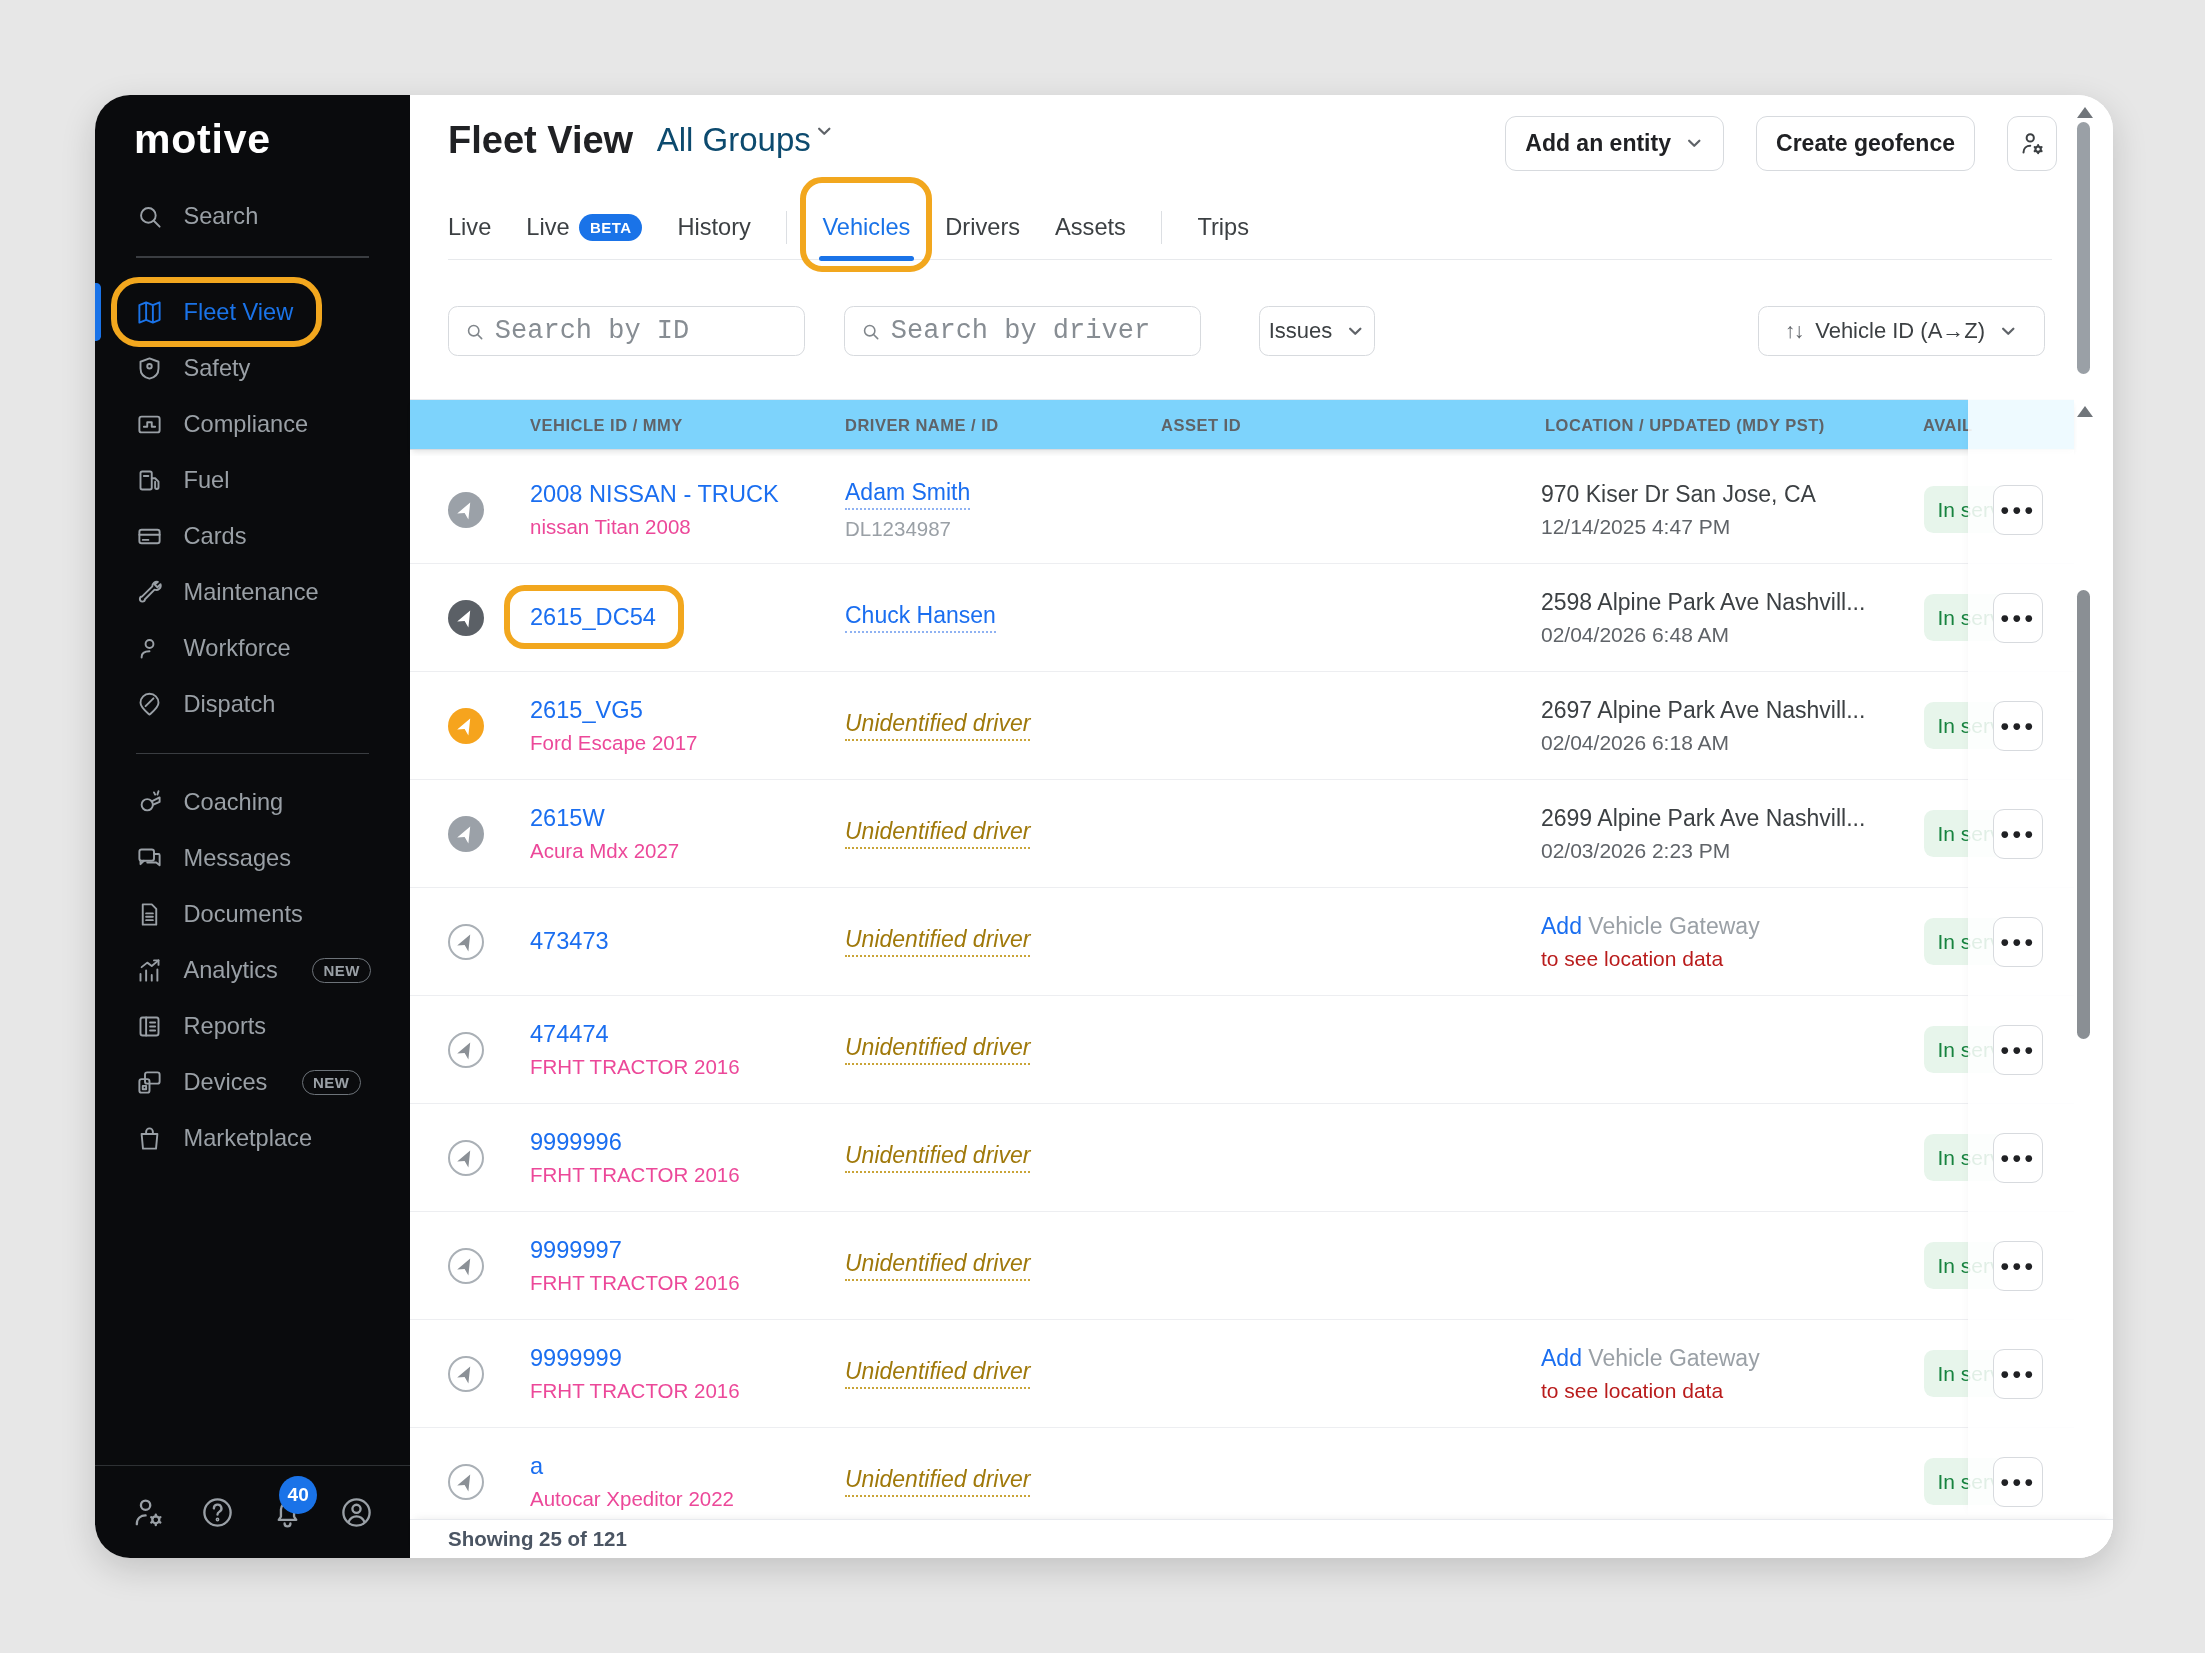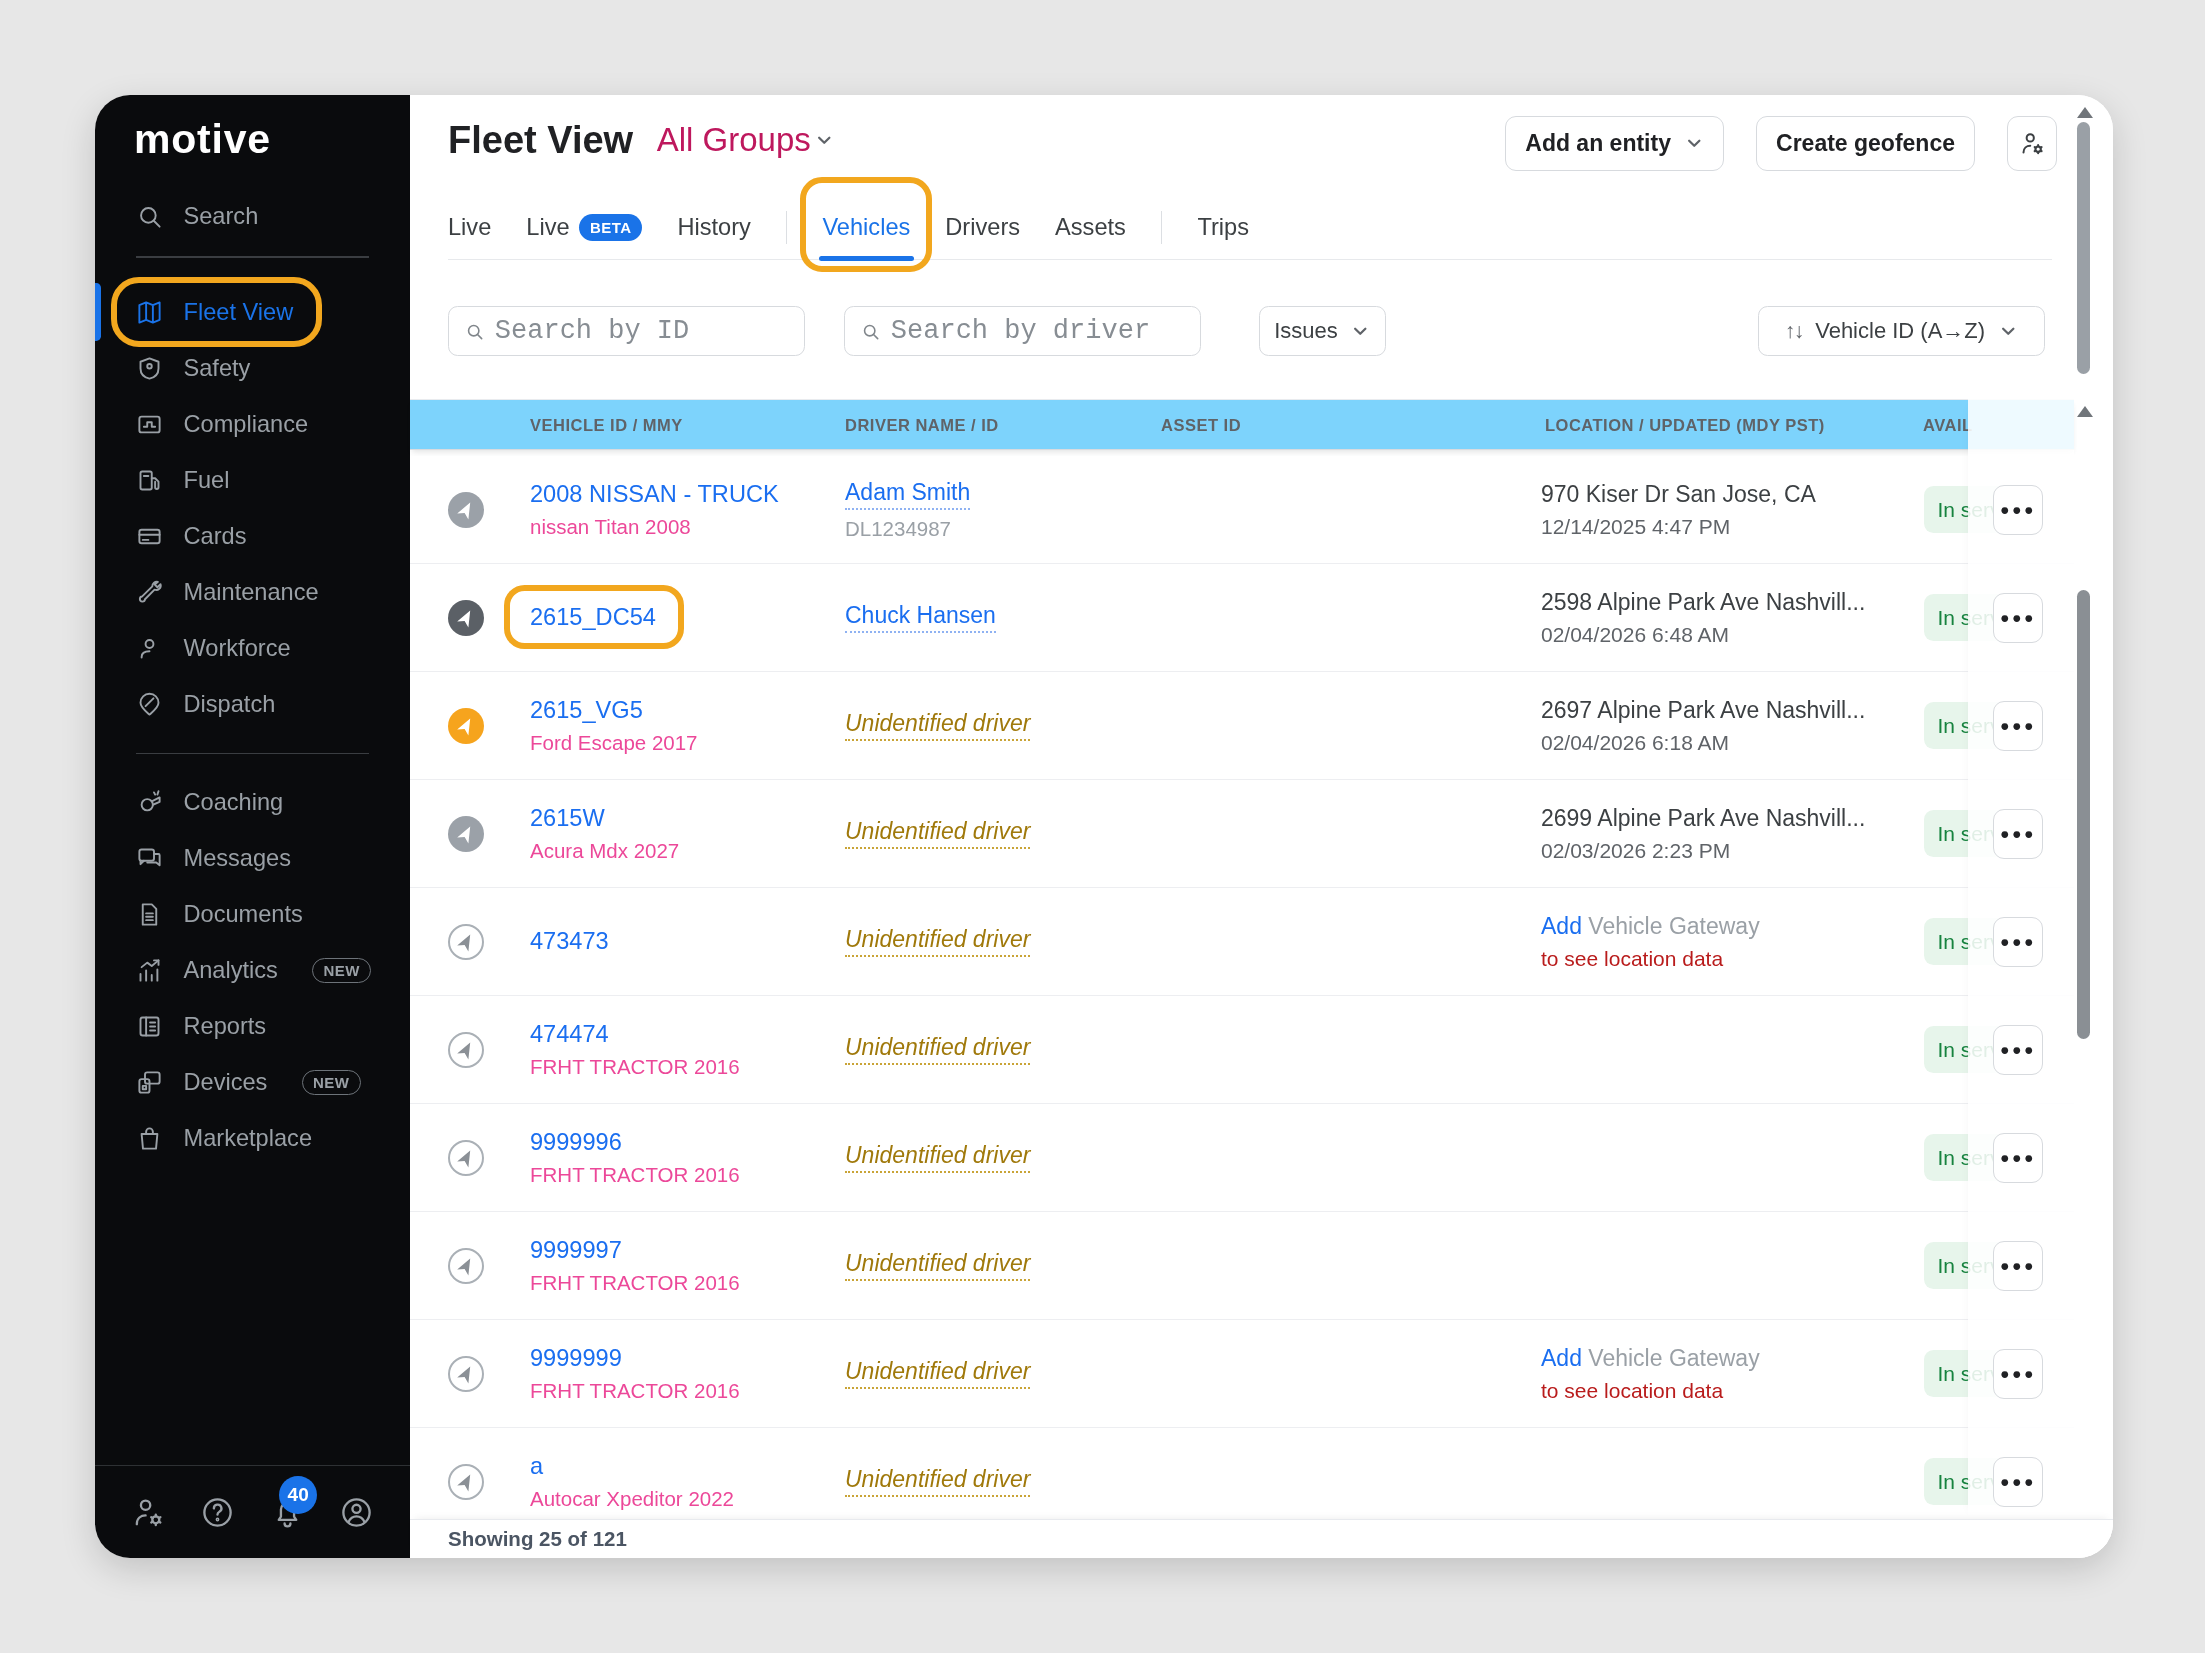--- a/index.html
+++ b/index.html
@@ -30,21 +30,21 @@
                  display:flex; align-items:center; justify-content:space-between; padding:0 36px; }
   .side-bottom .bicon { position:relative; width:35px; height:35px; color:#9aa0a6; cursor:pointer; }
   .side-bottom svg { width:35px; height:35px; stroke:currentColor; fill:none; stroke-width:1.6; stroke-linecap:round; stroke-linejoin:round; }
   .notif-badge { position:absolute; top:-19px; left:9.5px; min-width:38px; height:38px; background:#1a73e8; color:#fff;
                  border-radius:787px; display:flex; align-items:center; justify-content:center; font-size:19px; font-weight:700; }
 
   
   .main { position:relative; flex:1; background:#ffffff; }
   .page-header { position:absolute; top:23.6px; left:38px; display:flex; align-items:center; gap:23.6px; }
   .page-title { font-size:38px; font-weight:700; color:#202124; }
-  .group-selector { display:flex; align-items:center; gap:3px; color:#be185d; font-size:33px; cursor:pointer; }
+  .group-selector { display:flex; gap:3px; color:#0c4a6e; font-size:33px; cursor:pointer; }
   .chev { width:20.5px; height:20.5px; stroke:#5f6368; fill:none; stroke-width:2.6; stroke-linecap:round; stroke-linejoin:round; }
   .header-actions { position:absolute; top:21px; right:56px; display:flex; gap:32px; }
   .btn { height:55px; border:1.6px solid #d7dade; border-radius:11px; background:#fff; display:flex; align-items:center;
          gap:12.6px; padding:0 19px; font-size:23px; font-weight:600; color:#202124; cursor:pointer; font-family:inherit; }
   .icon-btn { width:50px; justify-content:center; padding:0; }
   .icon-btn svg { width:27px; height:27px; stroke:#3c4043; fill:none; stroke-width:1.8; stroke-linecap:round; stroke-linejoin:round; }
 
   .tabs-row { position:absolute; top:101px; left:38px; right:61px; height:64px; border-bottom:1.6px solid #e7e9ec;
               display:flex; align-items:stretch; gap:35px;text-align:right; }
   .tab { display:flex; align-items:center; gap:9.5px; font-size:23.6px; color:#3c4043; cursor:pointer; position:relative; }
@@ -57,21 +57,21 @@
   .filters { position:absolute; top:211px; left:0; right:0; height:50px; }
   .input-box { position:absolute; height:50px; border:1.6px solid #d7dade; border-radius:9.5px; background:#fff;
                display:flex; align-items:center; gap:11px; padding:0 15.8px; }
   .input-box svg { width:21px; height:21px; stroke:#80868b; fill:none; stroke-width:2; stroke-linecap:round; }
   .input-box input { border:none; outline:none; font-size:27px; color:#202124; font-family:Liberation Mono, monospace; width:100%; background:transparent; }
   .input-box input::placeholder { color:#878d93; }
   .search-id { left:38px; width:357px; }
   .search-driver { left:434px; width:357px; }
   .dropdown { position:absolute; height:50px; border:1.6px solid #d7dade; border-radius:9.5px; background:#fff;
               display:flex; align-items:center; justify-content:center; gap:12.6px; font-size:22px; color:#3c4043; cursor:pointer; }
-  .issues-dd { left:849px; width:127px; }
+  .issues-dd { left:849px; width:116px; }
   .sort-dd { left:1348px; width:287px; }
   .sort-glyph { font-size:21px; color:#5f6368; letter-spacing:-1.6px; }
 
   
   .table-area { position:absolute; top:304px; left:0; right:0; bottom:39px; }
   .thead { position:absolute; top:0; left:0; width:1664px; height:51px; border-top:1.6px solid #e9ebee;
            border-bottom:1.6px solid #d9dbdf; box-shadow:0 3.9px 5.5px -2.4px rgba(60,64,67,.14); background:#7dd3fc; }
   .th { position:absolute; top:0; height:51px; display:flex; align-items:center; font-size:16.5px; font-weight:700;
         color:#5f6368; letter-spacing:0.5px; }
   .rows { position:absolute; top:51px; left:0; width:1664px; bottom:0; overflow:hidden; padding-top:6.3px; }

